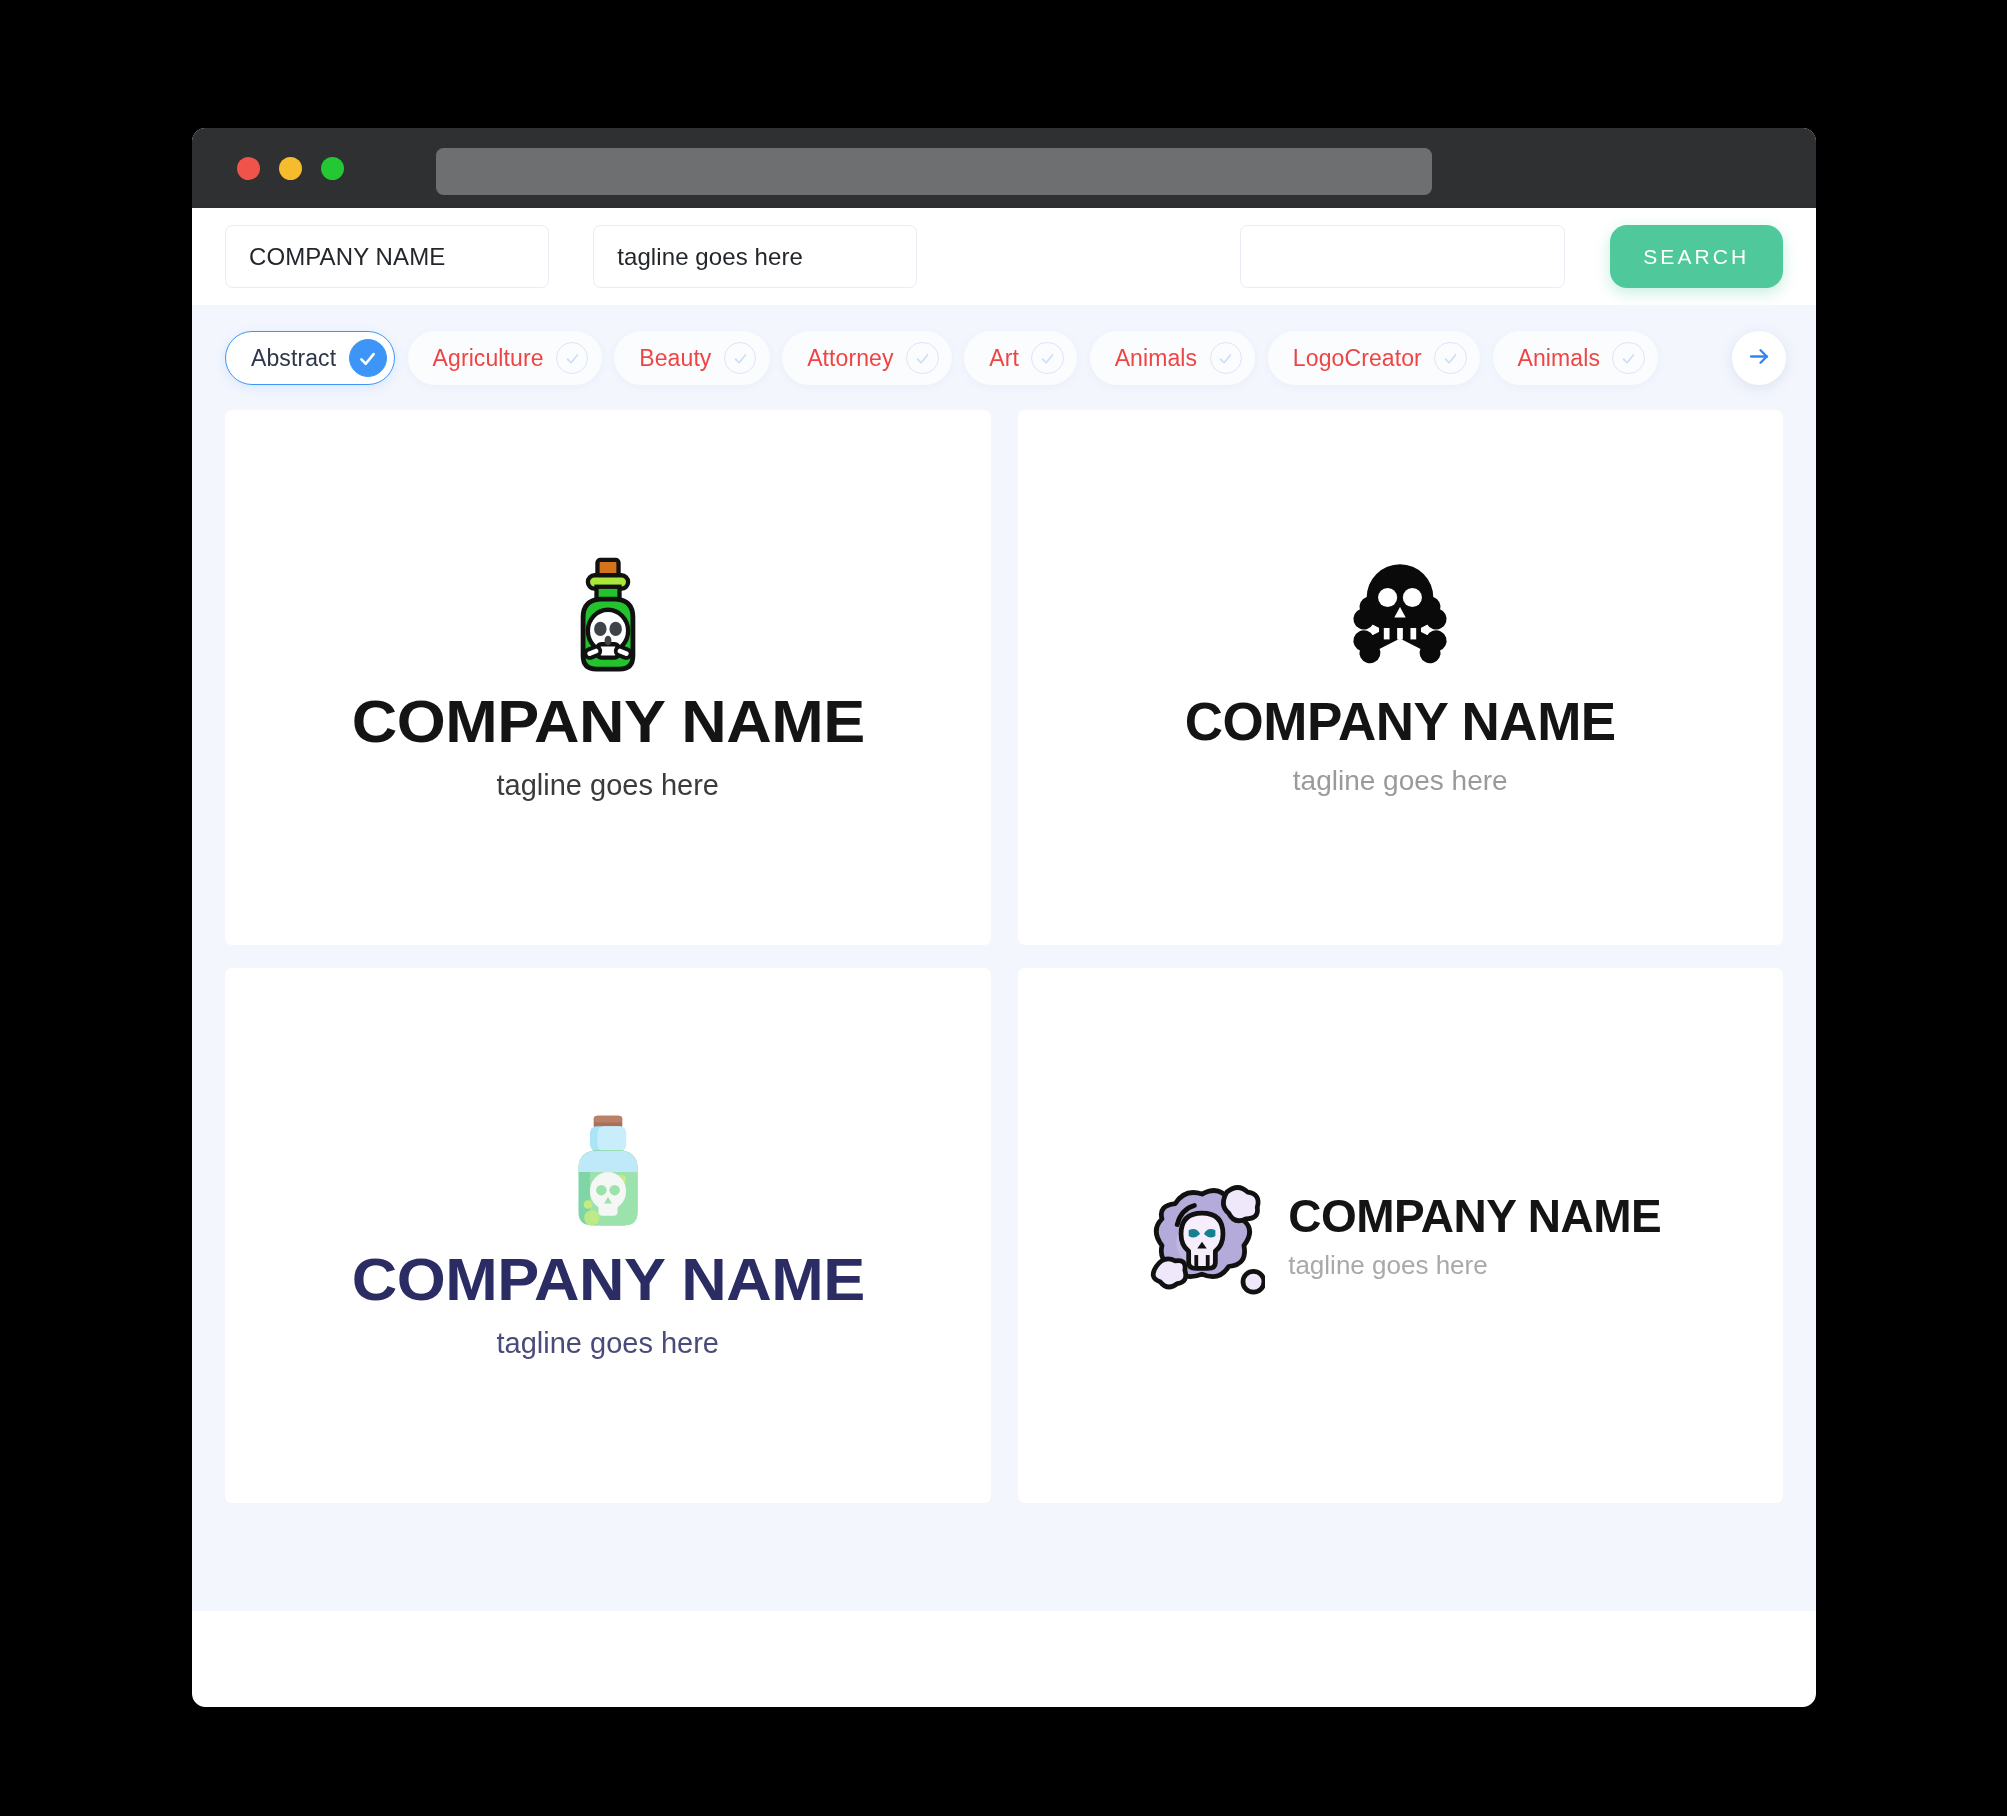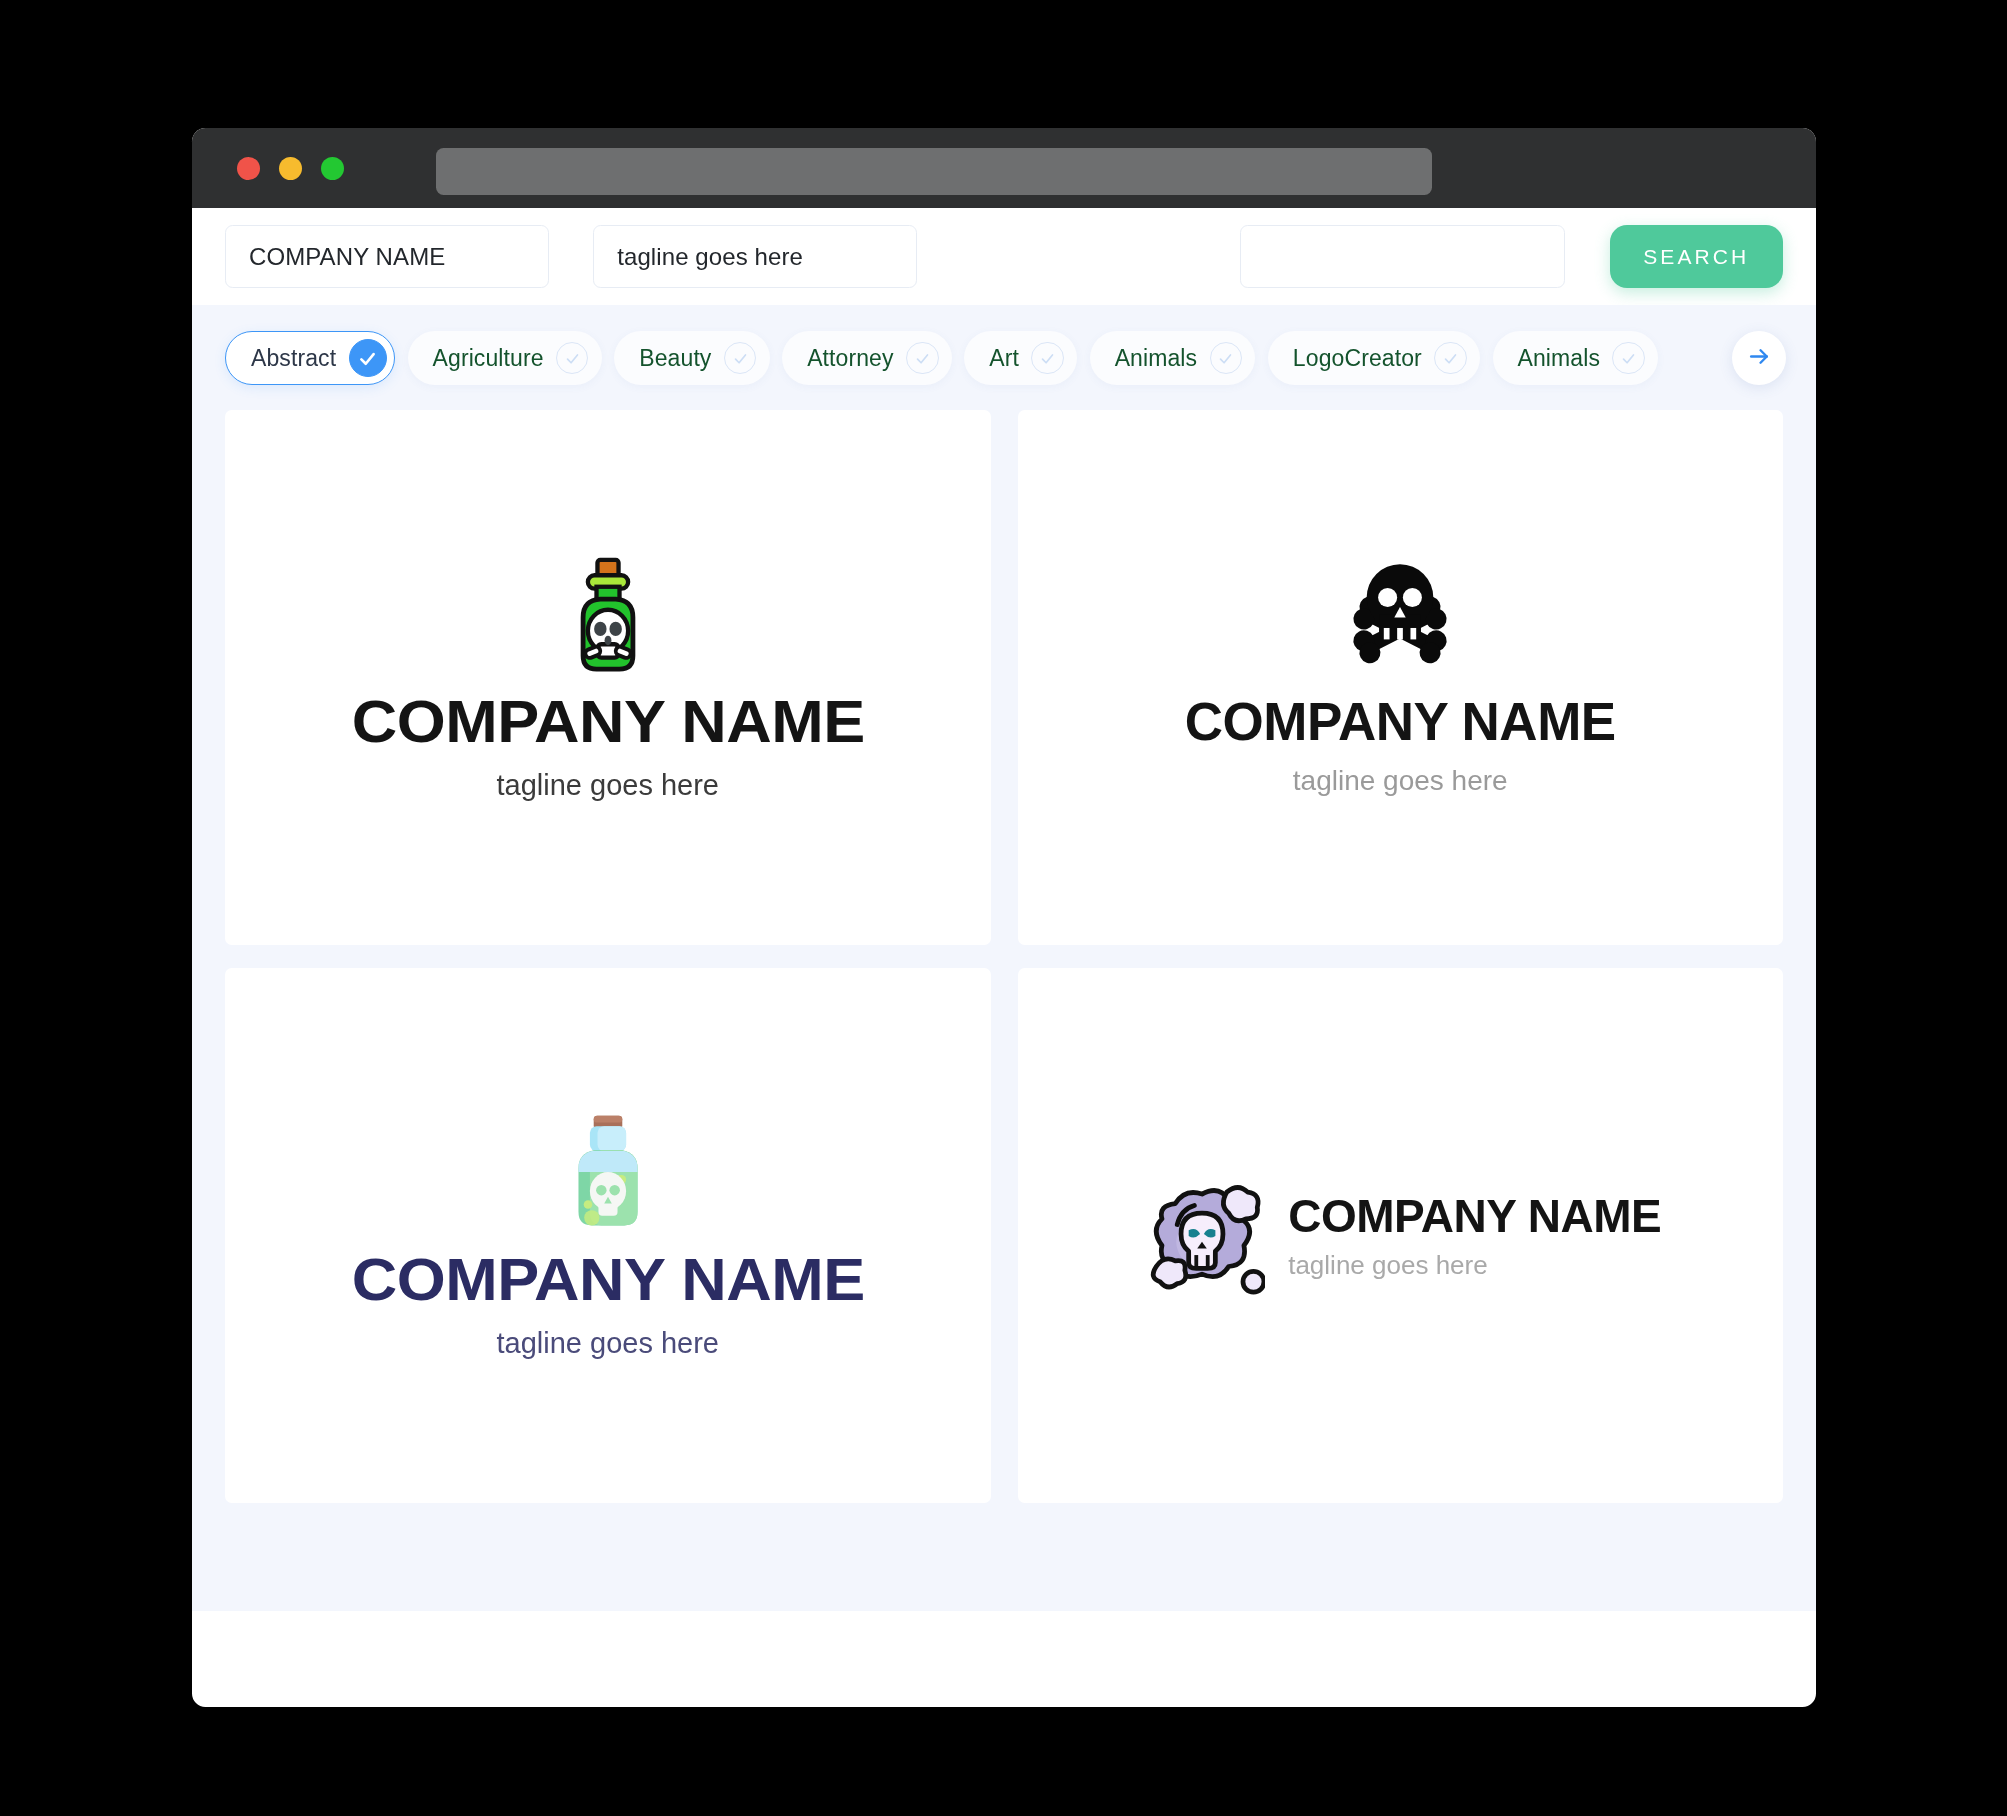--- a/index.html
+++ b/index.html
@@ -149,21 +149,21 @@
     border-radius: 27px;
     display: flex;
     align-items: center;
     padding: 0 13.4px 0 25px;
     margin-right: 12.4px;
     flex: 0 0 auto;
     box-shadow: 0 1.9px 8.6px rgba(80,110,180,0.055);
   }
   .chip-label {
     font-size: 23px;
-    color: #14532d;
+    color: #ef4444;
     white-space: nowrap;
     margin-right: 12.4px;
     letter-spacing: 0.1px;
   }
   .chip-check {
     width: 32.5px; height: 32.5px;
     border-radius: 50%;
     border: 1.5px solid #dbe6f7;
     display: flex; align-items: center; justify-content: center;
     flex: 0 0 auto;

